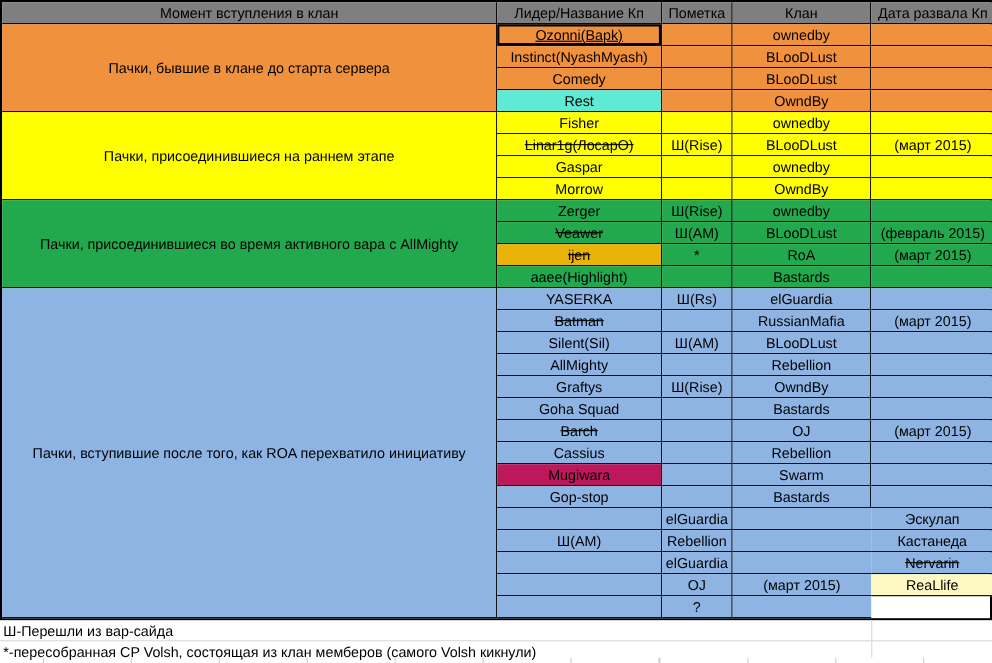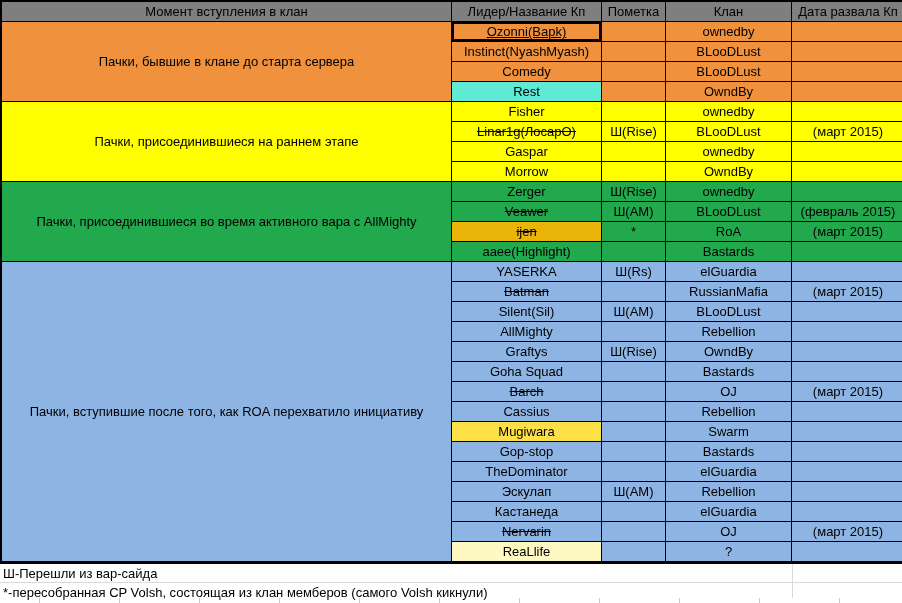--- a/index.html
+++ b/index.html
@@ -153,29 +153,28 @@
       <div class="cell " style="background: rgb(142, 180, 227);">
         <span class="strike">Barch</span>
       </div>
       <div class="cell " style="background: rgb(142, 180, 227);"></div>
       <div class="cell " style="background: rgb(142, 180, 227);">OJ</div>
       <div class="cell last-col" style="background: rgb(142, 180, 227);">(март 2015)</div>
       <div class="cell " style="background: rgb(142, 180, 227);">Cassius</div>
       <div class="cell " style="background: rgb(142, 180, 227);"></div>
       <div class="cell " style="background: rgb(142, 180, 227);">Rebellion</div>
       <div class="cell last-col" style="background: rgb(142, 180, 227);"></div>
-      <div class="cell " style="background: #fde047;">Mugiwara</div>
+      <div class="cell " style="background: #be185d;">Mugiwara</div>
       <div class="cell " style="background: rgb(142, 180, 227);"></div>
       <div class="cell " style="background: rgb(142, 180, 227);">Swarm</div>
       <div class="cell last-col" style="background: rgb(142, 180, 227);"></div>
       <div class="cell " style="background: rgb(142, 180, 227);">Gop-stop</div>
       <div class="cell " style="background: rgb(142, 180, 227);"></div>
       <div class="cell " style="background: rgb(142, 180, 227);">Bastards</div>
       <div class="cell last-col" style="background: rgb(142, 180, 227);"></div>
-      <div class="cell " style="background: rgb(142, 180, 227);">TheDominator</div>
       <div class="cell " style="background: rgb(142, 180, 227);"></div>
       <div class="cell " style="background: rgb(142, 180, 227);">elGuardia</div>
       <div class="cell last-col" style="background: rgb(142, 180, 227);"></div>
       <div class="cell " style="background: rgb(142, 180, 227);">Эскулап</div>
       <div class="cell " style="background: rgb(142, 180, 227);">Ш(АМ)</div>
       <div class="cell " style="background: rgb(142, 180, 227);">Rebellion</div>
       <div class="cell last-col" style="background: rgb(142, 180, 227);"></div>
       <div class="cell " style="background: rgb(142, 180, 227);">Кастанеда</div>
       <div class="cell " style="background: rgb(142, 180, 227);"></div>
       <div class="cell " style="background: rgb(142, 180, 227);">elGuardia</div>

